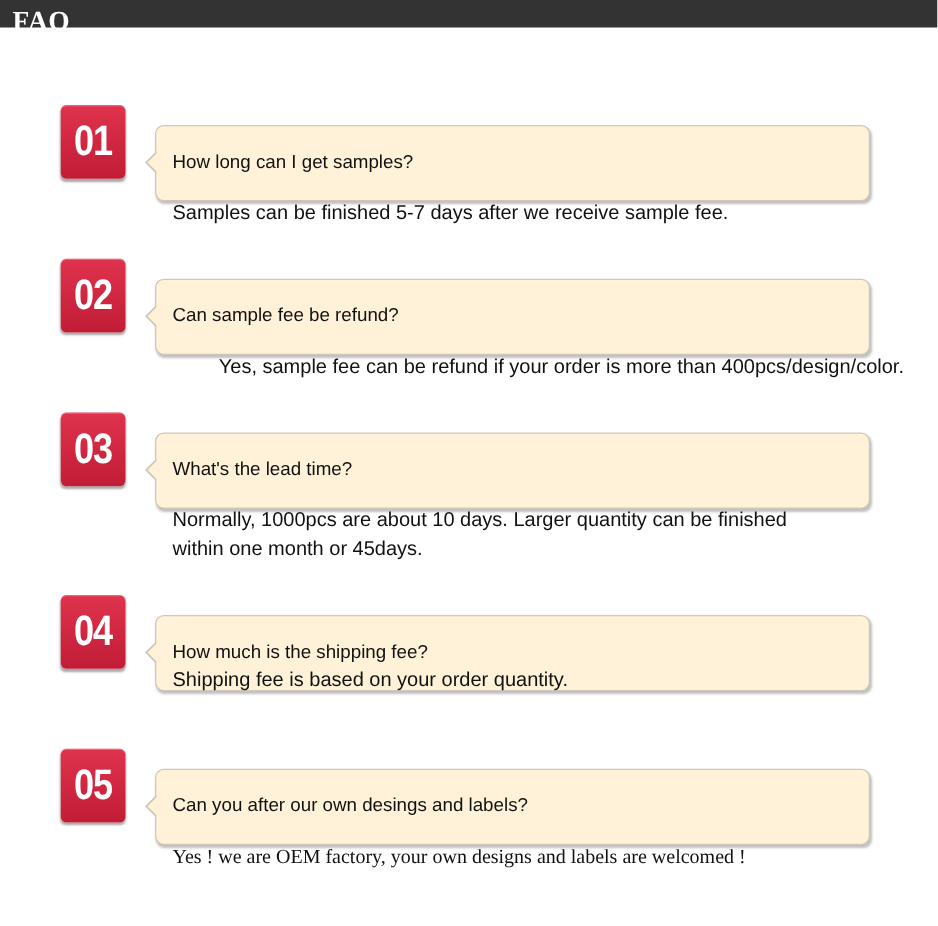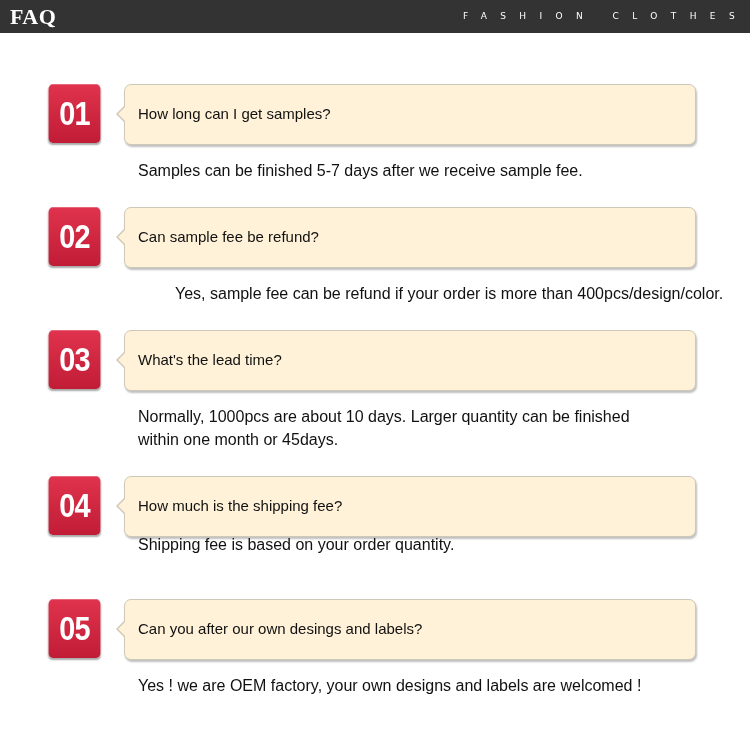--- a/index.html
+++ b/index.html
@@ -1,35 +1,34 @@
 <!DOCTYPE html>
 <html><head>
 <meta charset="utf-8">
 <style>
   html, body { margin:0; padding:0; }
   body { width:750px; height:741px; background:#ffffff; position:relative; overflow:hidden; font-family:"Liberation Sans", sans-serif; }
-  .header { position:absolute; left:0; top:0; width:750px; height:33px; background:#333333; }
+  .header { position:absolute; left:0; top:0; width:750px; height:22px; background:#333333; }
   .header .title { position:absolute; left:10px; top:4px; color:#fff; font-family:"Liberation Serif", serif; font-weight:bold; font-size:22px; letter-spacing:0.5px; }
   .header .tag { position:absolute; right:2px; top:11px; color:#fff; font-size:9px; letter-spacing:13.4px; font-family:"DejaVu Sans", sans-serif; }
   .item { position:absolute; left:0; width:750px; }
   .num { position:absolute; left:44px; width:61px; height:59px; border-radius:5px;
     background:linear-gradient(#e0334d, #c11c36); box-shadow:0 2px 2px rgba(0,0,0,0.35), inset 0 1px 0 rgba(255,255,255,0.25);
     color:#fff; font-family:"Liberation Sans", sans-serif; font-weight:bold; font-size:34px; text-align:center; line-height:59px; letter-spacing:-1px; transform:scaleX(0.85); transform-origin:center; }
-  .bubble { position:absolute; left:124px; width:570px; height:59px; background:#fff2d8; border:1px solid #cfc7b8; border-radius:7px; box-shadow:1px 2px 2px rgba(0,0,0,0.25); }
+  .bubble { position:absolute; left:124px; width:570px; height:59px; background:#fff2d8; border:1px solid #cfc7b8; border-radius:7px; box-shadow:1px 2px 2px rgba(0,0,0,0.25);margin-top:16px; }
   .bubble::before { content:""; position:absolute; left:-9px; top:20px; width:0; height:0; border-top:9px solid transparent; border-bottom:9px solid transparent; border-right:9px solid #cfc7b8; }
   .bubble::after { content:""; position:absolute; left:-7px; top:21px; width:0; height:0; border-top:8px solid transparent; border-bottom:8px solid transparent; border-right:8px solid #fff2d8; }
   .q { position:absolute; left:13px; top:20px; font-size:15px; color:#111; }
   .a { position:absolute; left:138px; font-size:16px; color:#111; line-height:23px; white-space:pre-line; }
 </style>
 </head>
 <body>
 
 <div class="header">
   <div class="title">FAQ</div>
-  <div class="tag">FASHION CLOTHES</div>
 </div>
 
 <div class="item" style="top:84px;">
   <div class="num">01</div>
   <div class="bubble">
     <div class="q">How long can I get samples?</div>
   </div>
   <div class="a" style="top:75px;">Samples can be finished 5-7 days after we receive sample fee.</div>
 </div>
 
@@ -56,14 +55,14 @@
     <div class="q">How much is the shipping fee?</div>
   </div>
   <div class="a" style="top:57px;">Shipping fee is based on your order quantity.</div>
 </div>
 
 <div class="item" style="top:599px;">
   <div class="num">05</div>
   <div class="bubble">
     <div class="q">Can you after our own desings and labels?</div>
   </div>
-  <div class="a" style="top:75px;">Yes ! we are OEM factory, your own designs and labels are welcomed !</div>
+  <div class="a" style="top:75px;font-family:Liberation Serif, serif;">Yes ! we are OEM factory, your own designs and labels are welcomed !</div>
 </div>
 
 </body></html>

